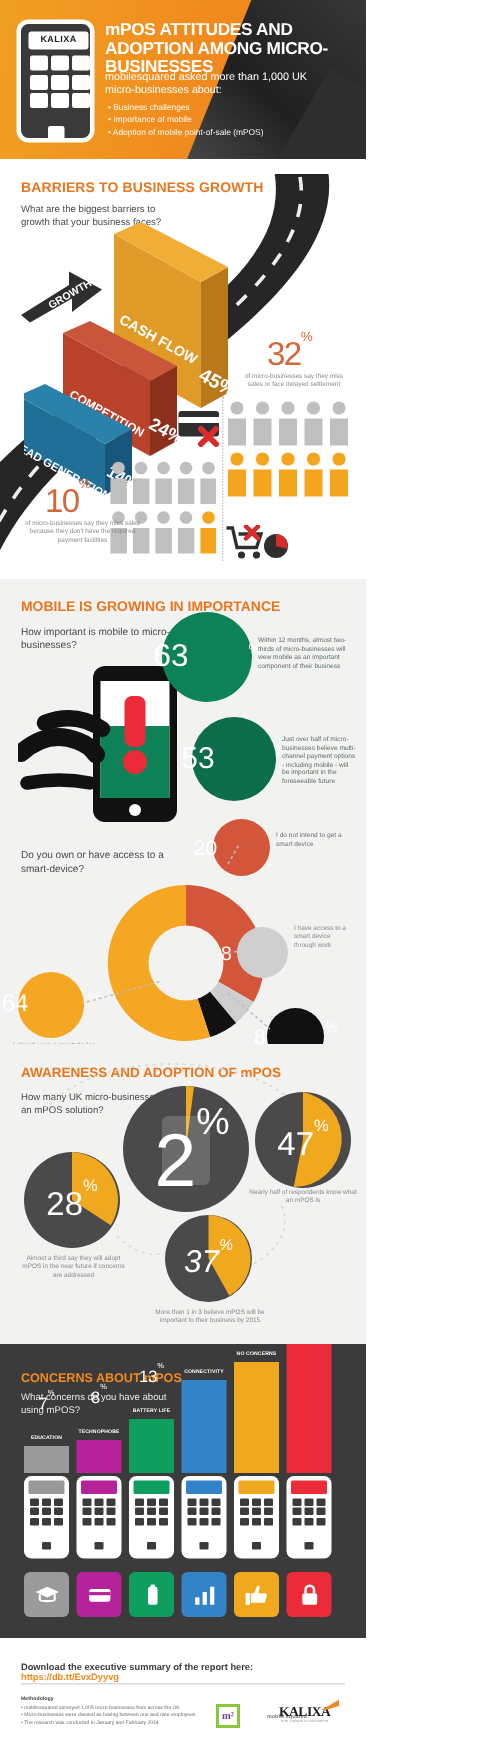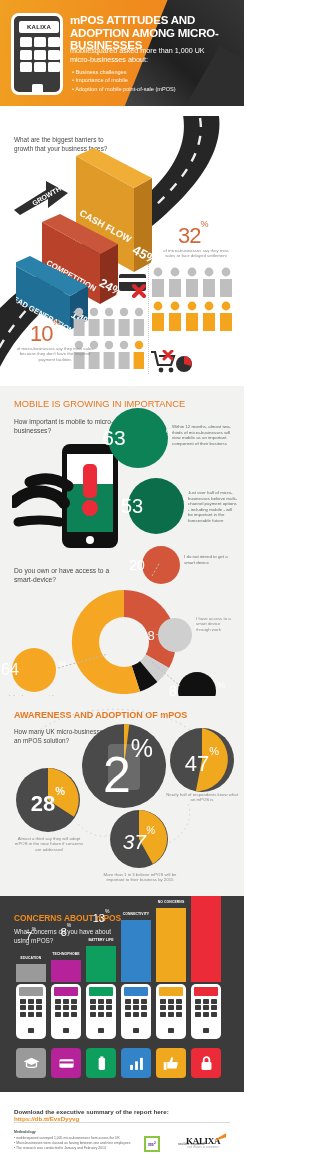--- a/index.html
+++ b/index.html
@@ -59,21 +59,21 @@
   .big10-txt { position:absolute; left:16px; top:240px; width:78px; text-align:center;
     color:#8a8a8a; font-size:4.3px; line-height:5.4px; }
   .card-x { position:absolute; left:118px; top:166px; width:34px; height:26px; }
   .cart-x { position:absolute; left:150px; top:244px; width:42px; height:26px; }
   .dotted-v { position:absolute; border-left:1px dotted #c9c9c9; }
 
   
   .sec-mobile { position:absolute; left:0; top:386px; width:244px; height:310px;
     background:#f2f2f0; overflow:hidden; }
   .s2-title { position:absolute; left:14px; top:13px; color:#e8761f;
-    font-size:9.3px; font-weight:normal; }
+    font-size:9.3px; font-weight:bold; }
   .s2-q { position:absolute; left:14px; top:31px; width:120px; color:#4a4a4a;
     font-size:6.7px; line-height:9px; }
   .phone-hand { position:absolute; left:12px; top:52px; width:120px; height:120px; }
   .bubble { position:absolute; border-radius:50%; display:flex; align-items:center;
     justify-content:center; color:#fff; font-weight:300;gap:40px; }
   .bubble span.pct { font-size:9px; position:relative; top:-6px; font-weight:400; }
   .b63 { left:108px; top:22px; width:60px; height:60px; background:#0e8257; font-size:21px; }
   .b53 { left:128px; top:92px; width:56px; height:56px; background:#0b6d4a; font-size:20px; }
   .b20 { left:142px; top:160px; width:38px; height:38px; background:#d3563a; font-size:14px; }
   .t63 { position:absolute; left:172px; top:38px; width:64px; color:#5f6f68;
@@ -189,20 +189,21 @@
     </ul>
   </div>
 
   <div class="sec-barriers">
 
     <svg class="road" viewBox="0 0 300 280">
       <path d="M 236 -6 C 250 60, 160 120, 90 170 C 50 200, 20 235, 6 280 L -40 280 C -20 225, 20 185, 66 152 C 140 100, 215 58, 200 -6 Z" fill="#262626"></path>
       <path d="M 218 2 C 228 58, 150 112, 82 160 C 44 188, 16 224, 2 266" fill="none" stroke="#ffffff" stroke-width="2.4" stroke-dasharray="9 9" opacity=".92"></path>
     </svg>
 
+    <div class="s1-title">BARRIERS TO BUSINESS GROWTH</div>
     <div class="s1-q">What are the biggest barriers to growth that your business faces?</div>
 
     <svg class="growth-arrow" viewBox="0 0 58 40">
       <path d="M 2 34 L 34 14 L 34 5 L 56 17 L 36 32 L 36 23 L 8 39 Z" fill="#2e2e2e"></path>
       <text x="22" y="30" fill="#ffffff" font-size="7" font-weight="bold" font-family="Liberation Sans, sans-serif" transform="rotate(-30 22 30)">GROWTH</text>
     </svg>
 
     <svg class="bars3d" viewBox="0 0 180 190">
 
       <g>
@@ -445,21 +446,21 @@
     </svg>
     <div class="pie-label" style="left:168px;top:38px;width:68px;text-align:center;font-size:22px;line-height:50px;">
       <span>47</span><sup>%</sup>
     </div>
     <div class="s3-cap" style="left:166px;top:96px;width:72px;">Nearly half of respondents know what an mPOS is</div>
 
     <svg style="position:absolute;left:14px;top:70px;width:68px;height:68px" viewBox="0 0 68 68">
       <circle cx="34" cy="34" r="32" fill="#4a4a4a"></circle>
       <path d="M34 34 L34 2 A32 32 0 0 1 59.9 50.8 Z" fill="#f0a81e"></path>
     </svg>
-    <div class="pie-label" style="left:14px;top:78px;width:68px;text-align:center;font-size:22px;line-height:50px;font-weight:bold;">
+    <div class="pie-label" style="left:14px;top:78px;width:68px;text-align:center;font-size:22px;line-height:50px;">
       <span>28</span><sup>%</sup>
     </div>
     <div class="s3-cap" style="left:12px;top:140px;width:74px;">Almost a third say they will adopt mPOS in the near future if concerns are addressed</div>
 
     <svg style="position:absolute;left:108px;top:112px;width:62px;height:62px" viewBox="0 0 62 62">
       <circle cx="31" cy="31" r="29" fill="#4a4a4a"></circle>
       <path d="M31 31 L31 2 A29 29 0 0 1 44.9 55.9 Z" fill="#f0a81e"></path>
     </svg>
     <div class="pie-label" style="left:108px;top:118px;width:62px;text-align:center;font-size:21px;line-height:46px;font-style:italic;">
       <span>37</span><sup>%</sup>

